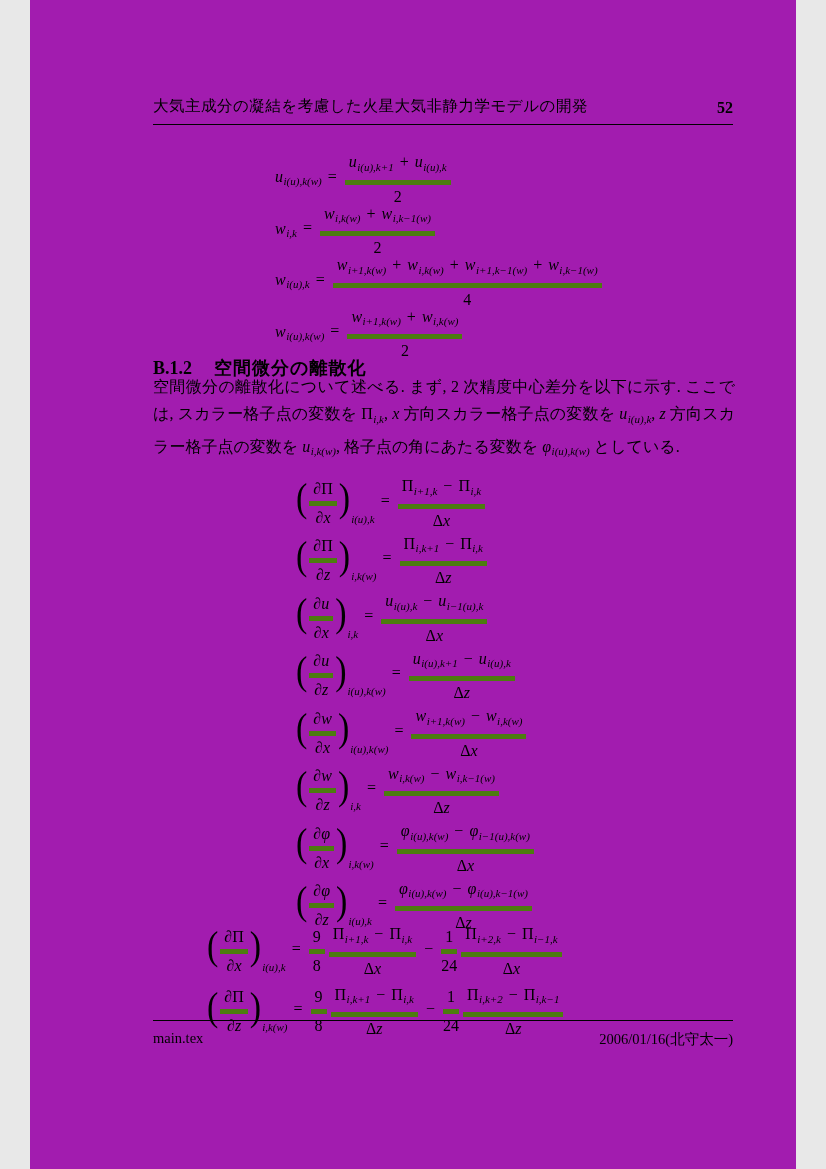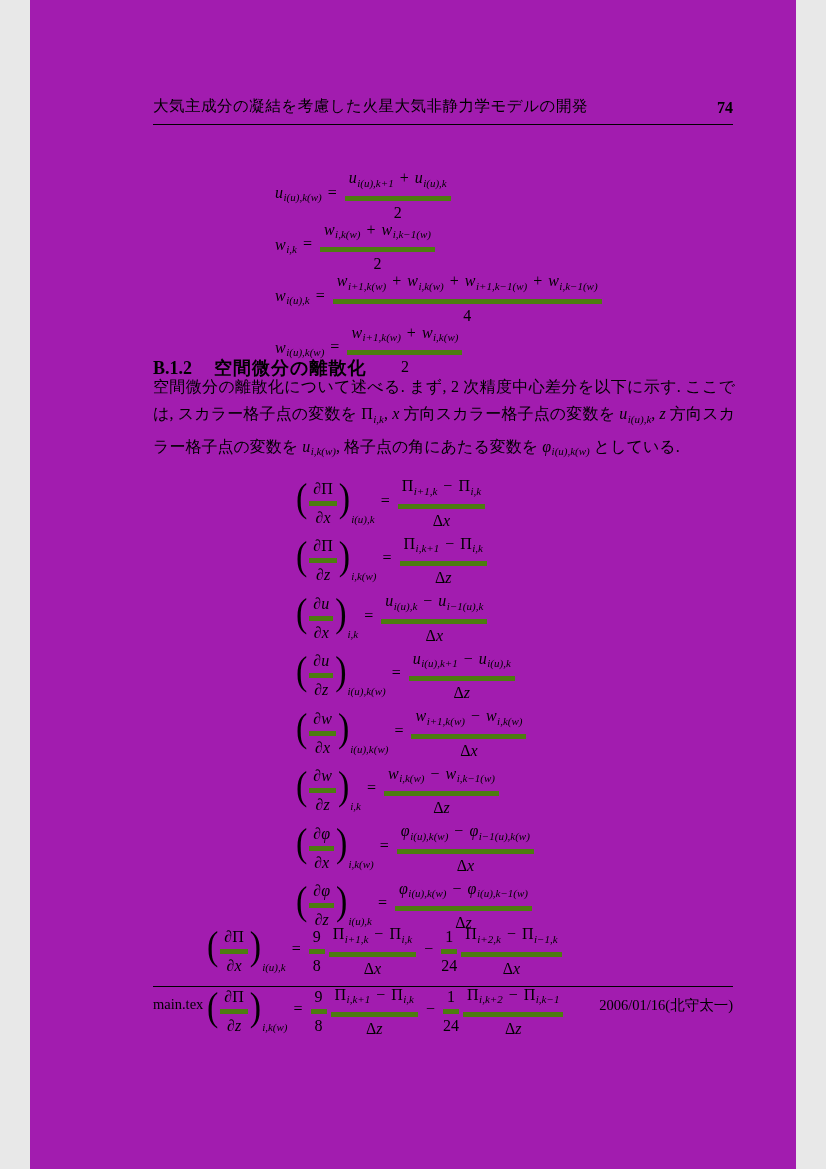--- a/index.html
+++ b/index.html
@@ -29,21 +29,21 @@
   .sectitle{font-family:"Liberation Sans","DejaVu Sans",sans-serif;letter-spacing:1px;}
   
   .para{
     position:absolute;left:123px;width:582px;margin:0;
     font-size:16px;line-height:27px;text-align:justify;
   }
   .p1{top:373px;}
   .p2{top:873px;}
   
   .eq{position:absolute;font-size:16px;}
-  .eq-avg{left:245px;top:167px;}
+  .eq-avg{left:245px;top:151px;}
   .eq-2nd{left:266px;top:475px;}
   .eq-4th{left:177px;top:923px;}
   .eqline{white-space:nowrap;line-height:1;}
   .eq-avg .eqline{margin-bottom:-3px;}
   .eq-2nd .eqline{margin-bottom:3px;}
   .eq-4th .eqline{margin-bottom:6px;}
   .mi{font-style:italic;}
   .mr{font-style:normal;}
   .jt{font-style:normal;}
   .msub{font-size:11px;font-style:italic;vertical-align:-3.5px;margin-left:0.5px;}
@@ -52,34 +52,34 @@
   .mfrac{display:inline-block;vertical-align:middle;text-align:center;margin:0 2px;}
   .mnum{display:block;border-bottom:5px solid #4d7c0f;padding:1px 4px 3px;line-height:19px;}
   .mden{display:block;padding-top:2px;line-height:19px;}
   .mparen{
     display:inline-block;font-size:34px;line-height:34px;height:40px;
     vertical-align:middle;font-weight:400;transform:scaleY(1.18);
     font-family:"Liberation Serif","DejaVu Serif",serif;
   }
   
   .footer{
-    position:absolute;left:123px;top:986px;width:580px;
+    position:absolute;left:123px;top:1020px;width:580px;
     border-top:1.5px solid #000;padding-top:9px;
     display:flex;justify-content:space-between;
     font-size:14.5px;
   }
 </style>
 </head>
 <body>
 
 <div class="page">
 
   <div class="header">
     <span class="htitle">大気主成分の凝結を考慮した火星大気非静力学モデルの開発</span>
-    <span class="hpage">74</span>
+    <span class="hpage">52</span>
   </div>
 
   <div class="eq eq-avg">
       <div class="eqline"><span class="mi">u</span><span class="msub">i(u),k(w)</span><span class="mo">=</span><span class="mfrac"><span class="mnum"><span class="mi">u</span><span class="msub">i(u),k+1</span><span class="mo">+</span><span class="mi">u</span><span class="msub">i(u),k</span></span><span class="mden"><span class="mr">2</span></span></span></div>
       <div class="eqline"><span class="mi">w</span><span class="msub">i,k</span><span class="mo">=</span><span class="mfrac"><span class="mnum"><span class="mi">w</span><span class="msub">i,k(w)</span><span class="mo">+</span><span class="mi">w</span><span class="msub">i,k−1(w)</span></span><span class="mden"><span class="mr">2</span></span></span></div>
       <div class="eqline"><span class="mi">w</span><span class="msub">i(u),k</span><span class="mo">=</span><span class="mfrac"><span class="mnum"><span class="mi">w</span><span class="msub">i+1,k(w)</span><span class="mo">+</span><span class="mi">w</span><span class="msub">i,k(w)</span><span class="mo">+</span><span class="mi">w</span><span class="msub">i+1,k−1(w)</span><span class="mo">+</span><span class="mi">w</span><span class="msub">i,k−1(w)</span></span><span class="mden"><span class="mr">4</span></span></span></div>
       <div class="eqline"><span class="mi">w</span><span class="msub">i(u),k(w)</span><span class="mo">=</span><span class="mfrac"><span class="mnum"><span class="mi">w</span><span class="msub">i+1,k(w)</span><span class="mo">+</span><span class="mi">w</span><span class="msub">i,k(w)</span></span><span class="mden"><span class="mr">2</span></span></span></div>
     </div>
 
   <div class="sechead">

